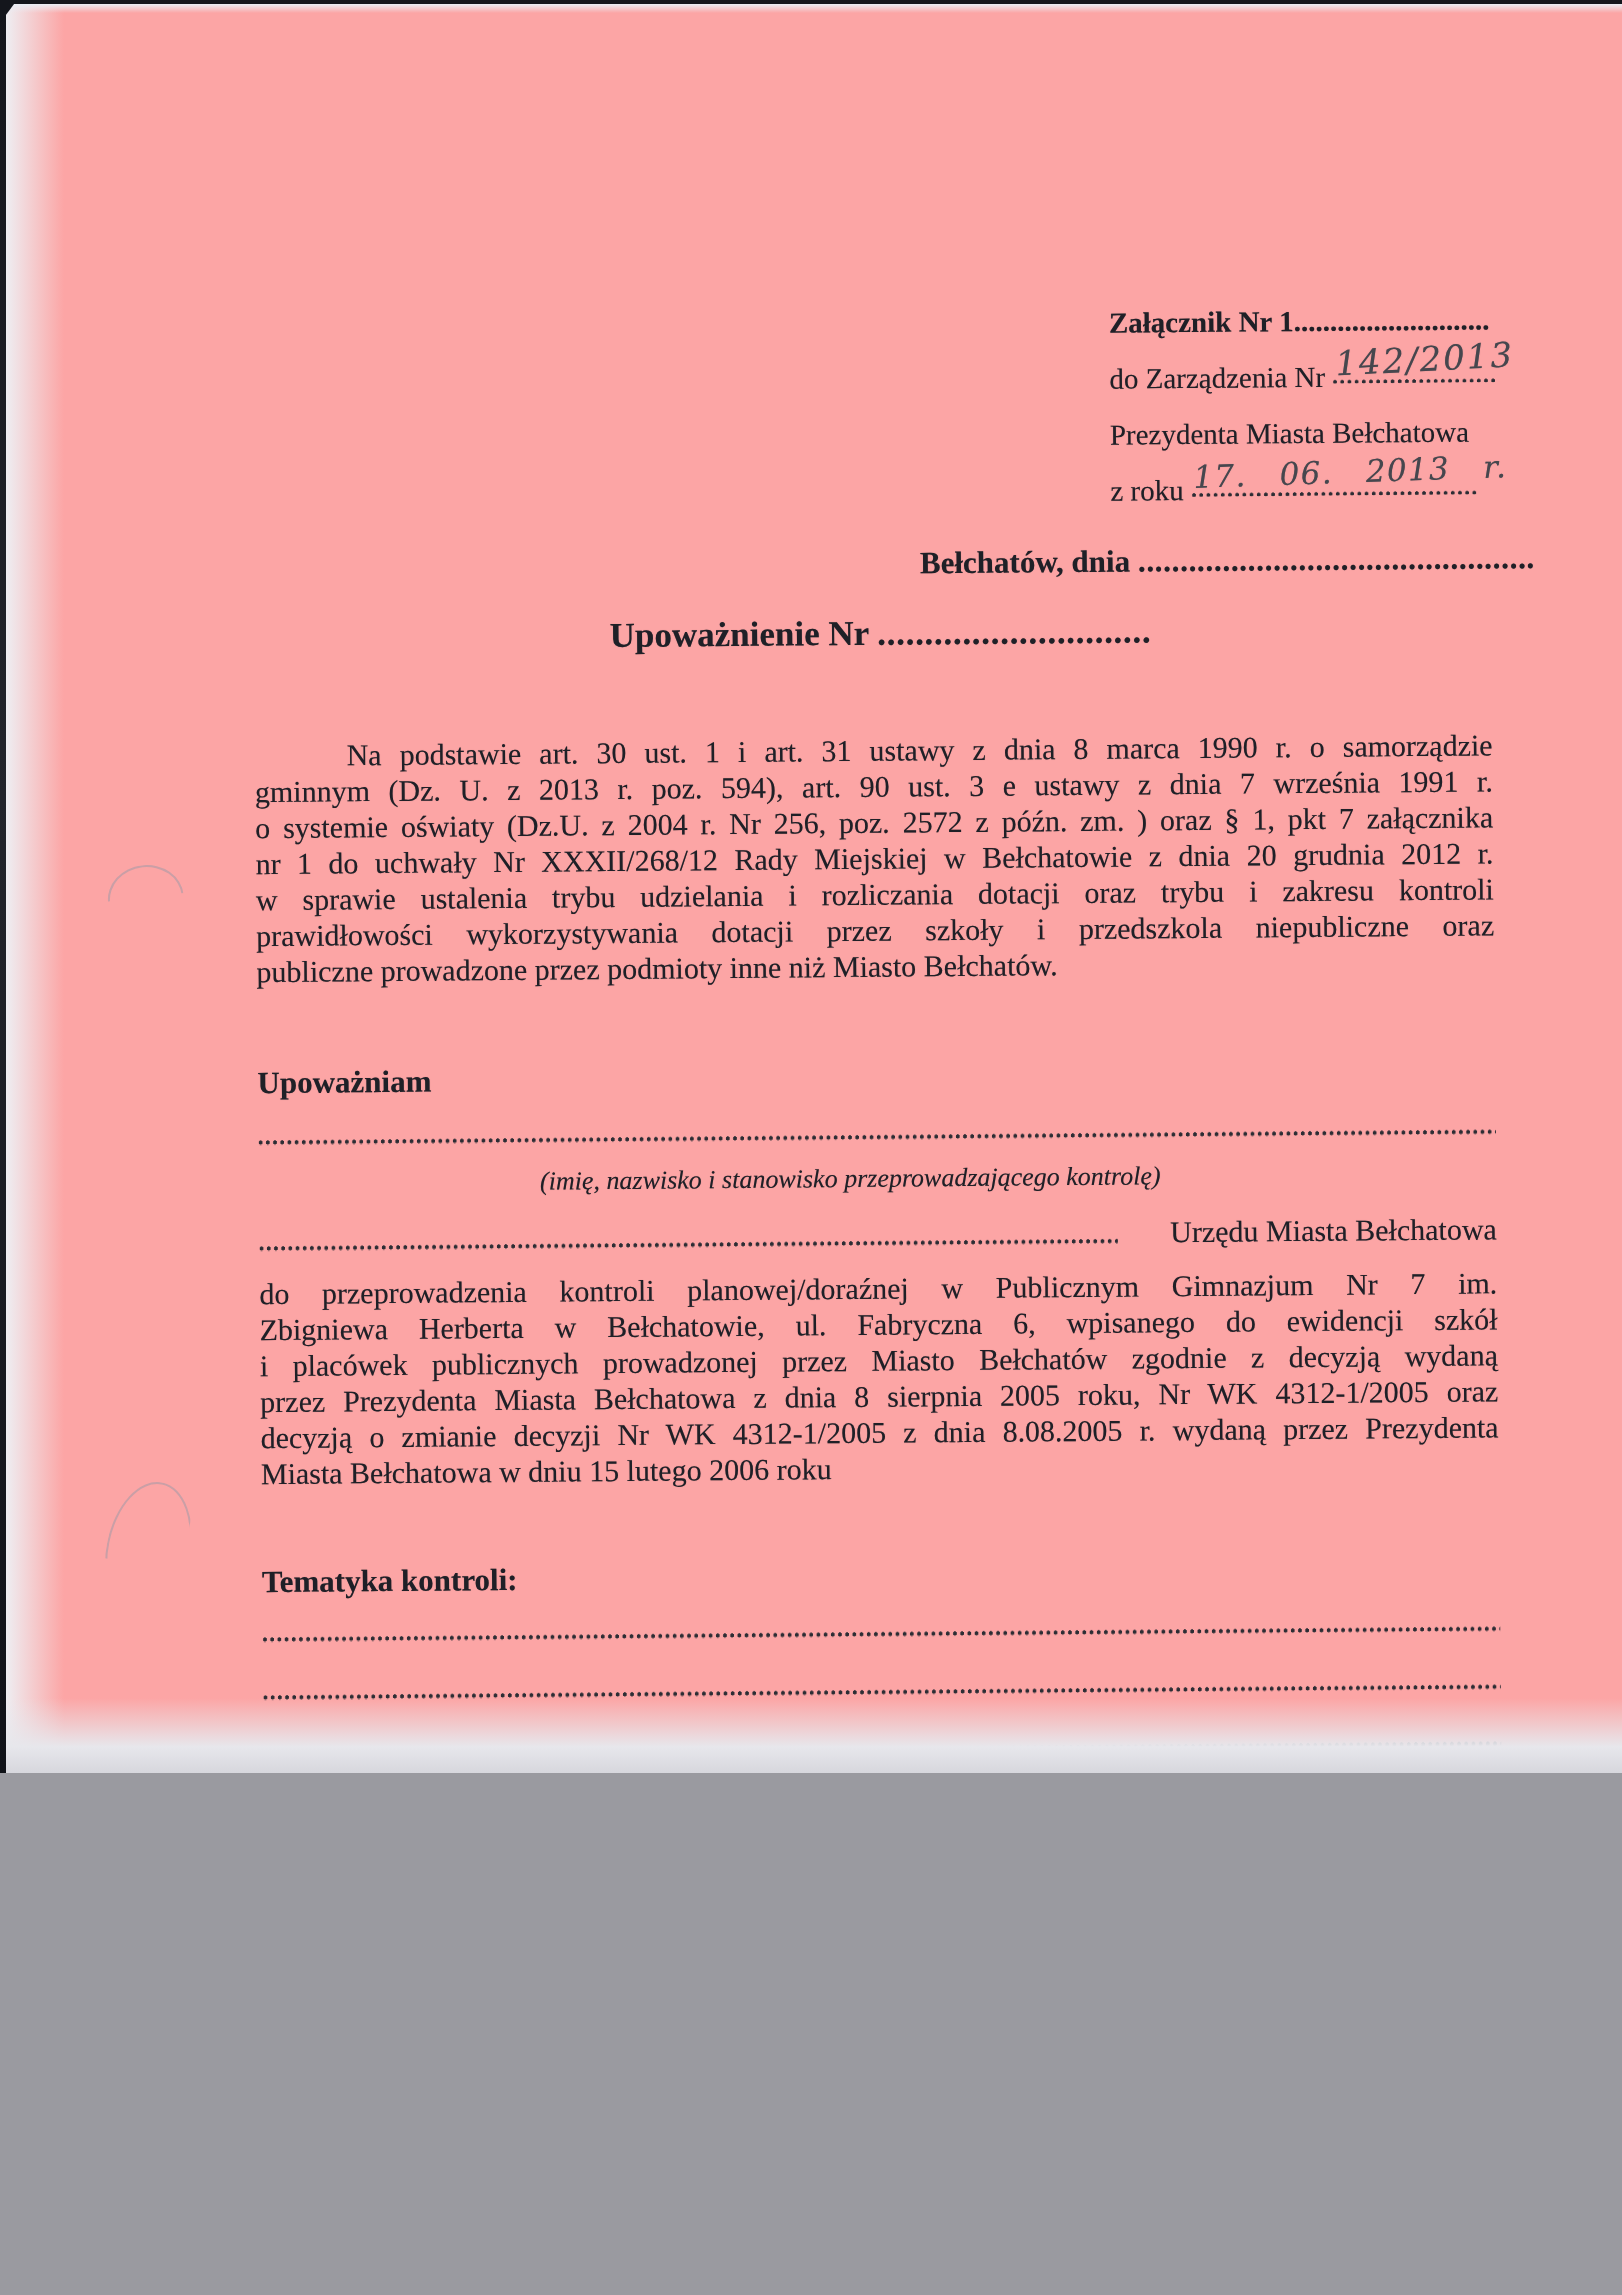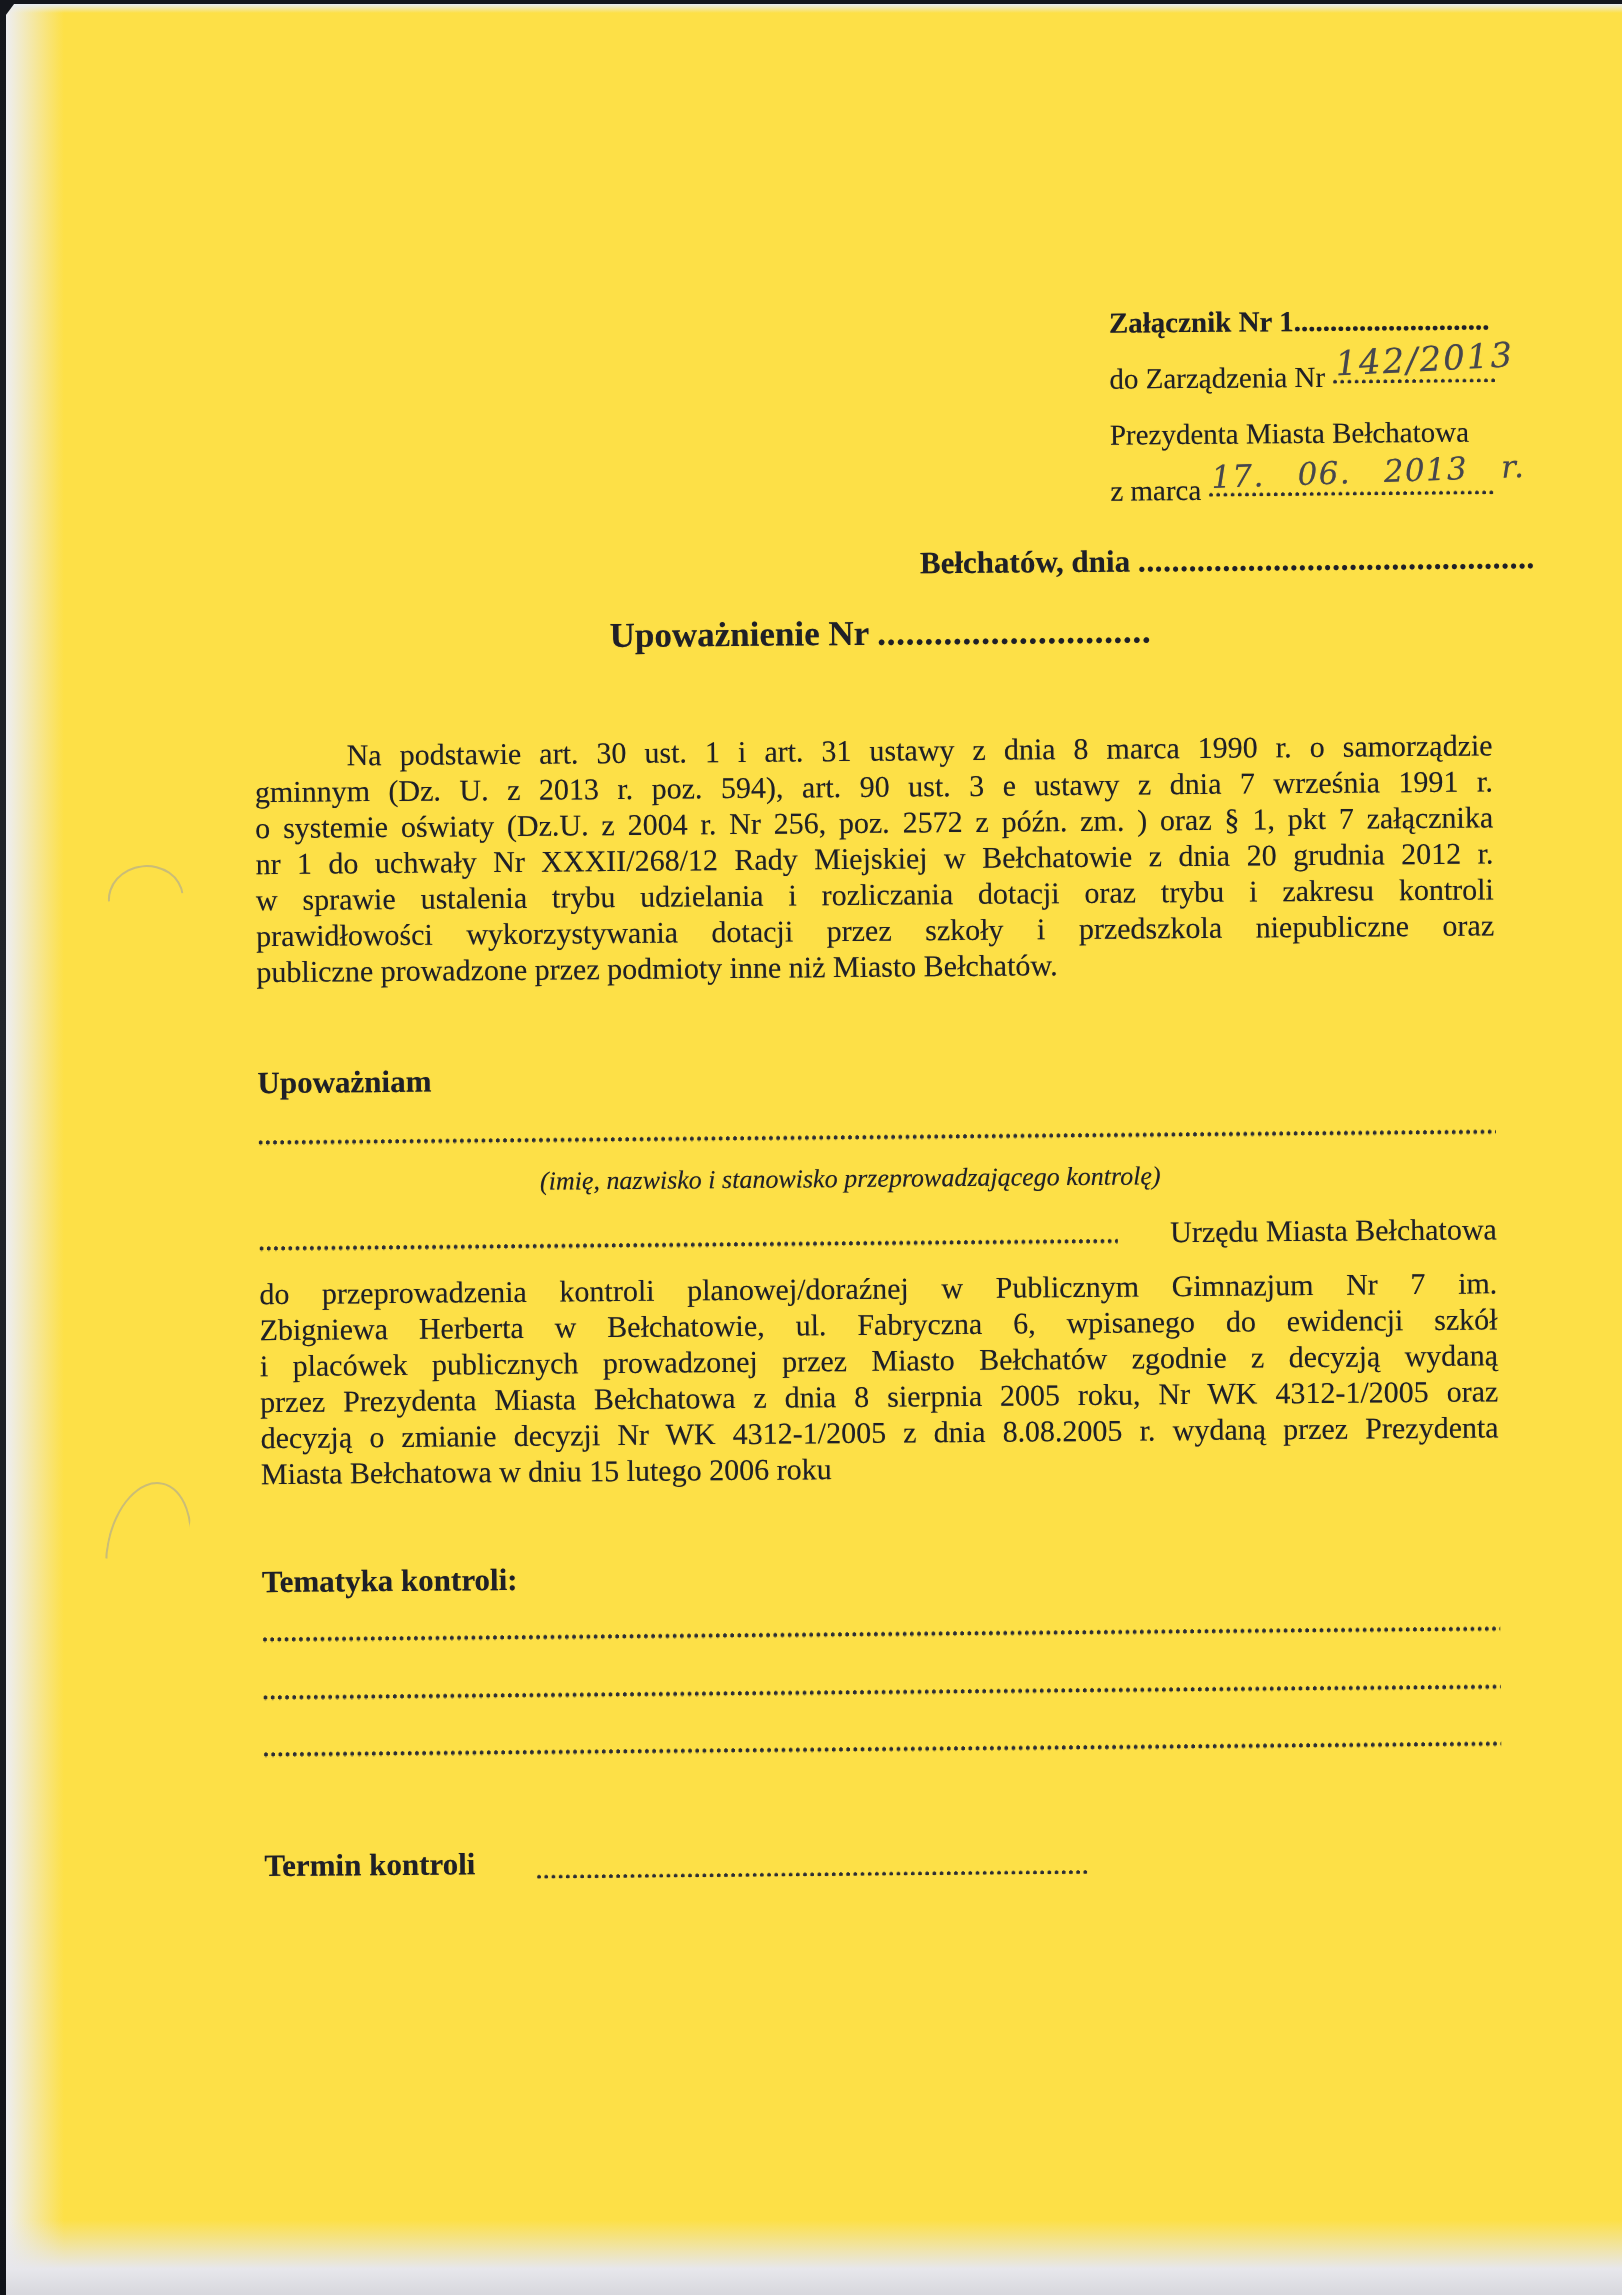--- a/index.html
+++ b/index.html
@@ -1,19 +1,19 @@
 <!DOCTYPE html>
 <html style="font-size:10.5px"><head>
 <meta charset="utf-8">
 <title>Upoważnienie – scan</title>
 <style>
   html,body { margin:0; padding:0; background:#9a9aa0; }
   .scan {
-    position:relative; width:1623px; height:2295px; overflow:hidden;
-    background:#fde047;
+    position:relative; width:1623px; height:1773px; overflow:hidden;
+    background:#fca5a5;
     font-family:"Liberation Serif", serif;
     color:#1f2027;
     text-shadow:0 0 0.7px rgba(28,28,36,0.45);
   }
   .tilt { position:absolute; left:0; top:0; width:1623px; height:2295px;
           transform:rotate(-0.5deg); transform-origin:275px 1145px; }
 
   
   .edge-top    { position:absolute; left:0; top:0; width:100%; height:3.9px; background:#14161c; z-index:5; }
   .edge-top-soft { position:absolute; left:0; top:3.9px; width:100%; height:9.2px;
@@ -92,21 +92,21 @@
 
   <div class="tilt">
 
     <div class="att">
       <div class="bold">Załącznik Nr 1...........................</div>
       <div>
         <span>do Zarządzenia Nr </span><span class="hw-wrap w1"><span class="dotline"></span><span class="hw hw-number">142/2013</span></span>
       </div>
       <div>Prezydenta Miasta Bełchatowa</div>
       <div>
-        <span>z marca </span><span class="hw-wrap w2"><span class="dotline"></span><span class="hw hw-date">17. 06. 2013 r.</span></span>
+        <span>z roku </span><span class="hw-wrap w2"><span class="dotline"></span><span class="hw hw-date">17. 06. 2013 r.</span></span>
       </div>
     </div>
 
     <div class="dateline">
       <span>Bełchatów, dnia </span><span class="dots">...............................................</span>
     </div>
 
     <div class="doc-title">
       <span>Upoważnienie Nr </span><span class="dots">.............................</span>
     </div>

